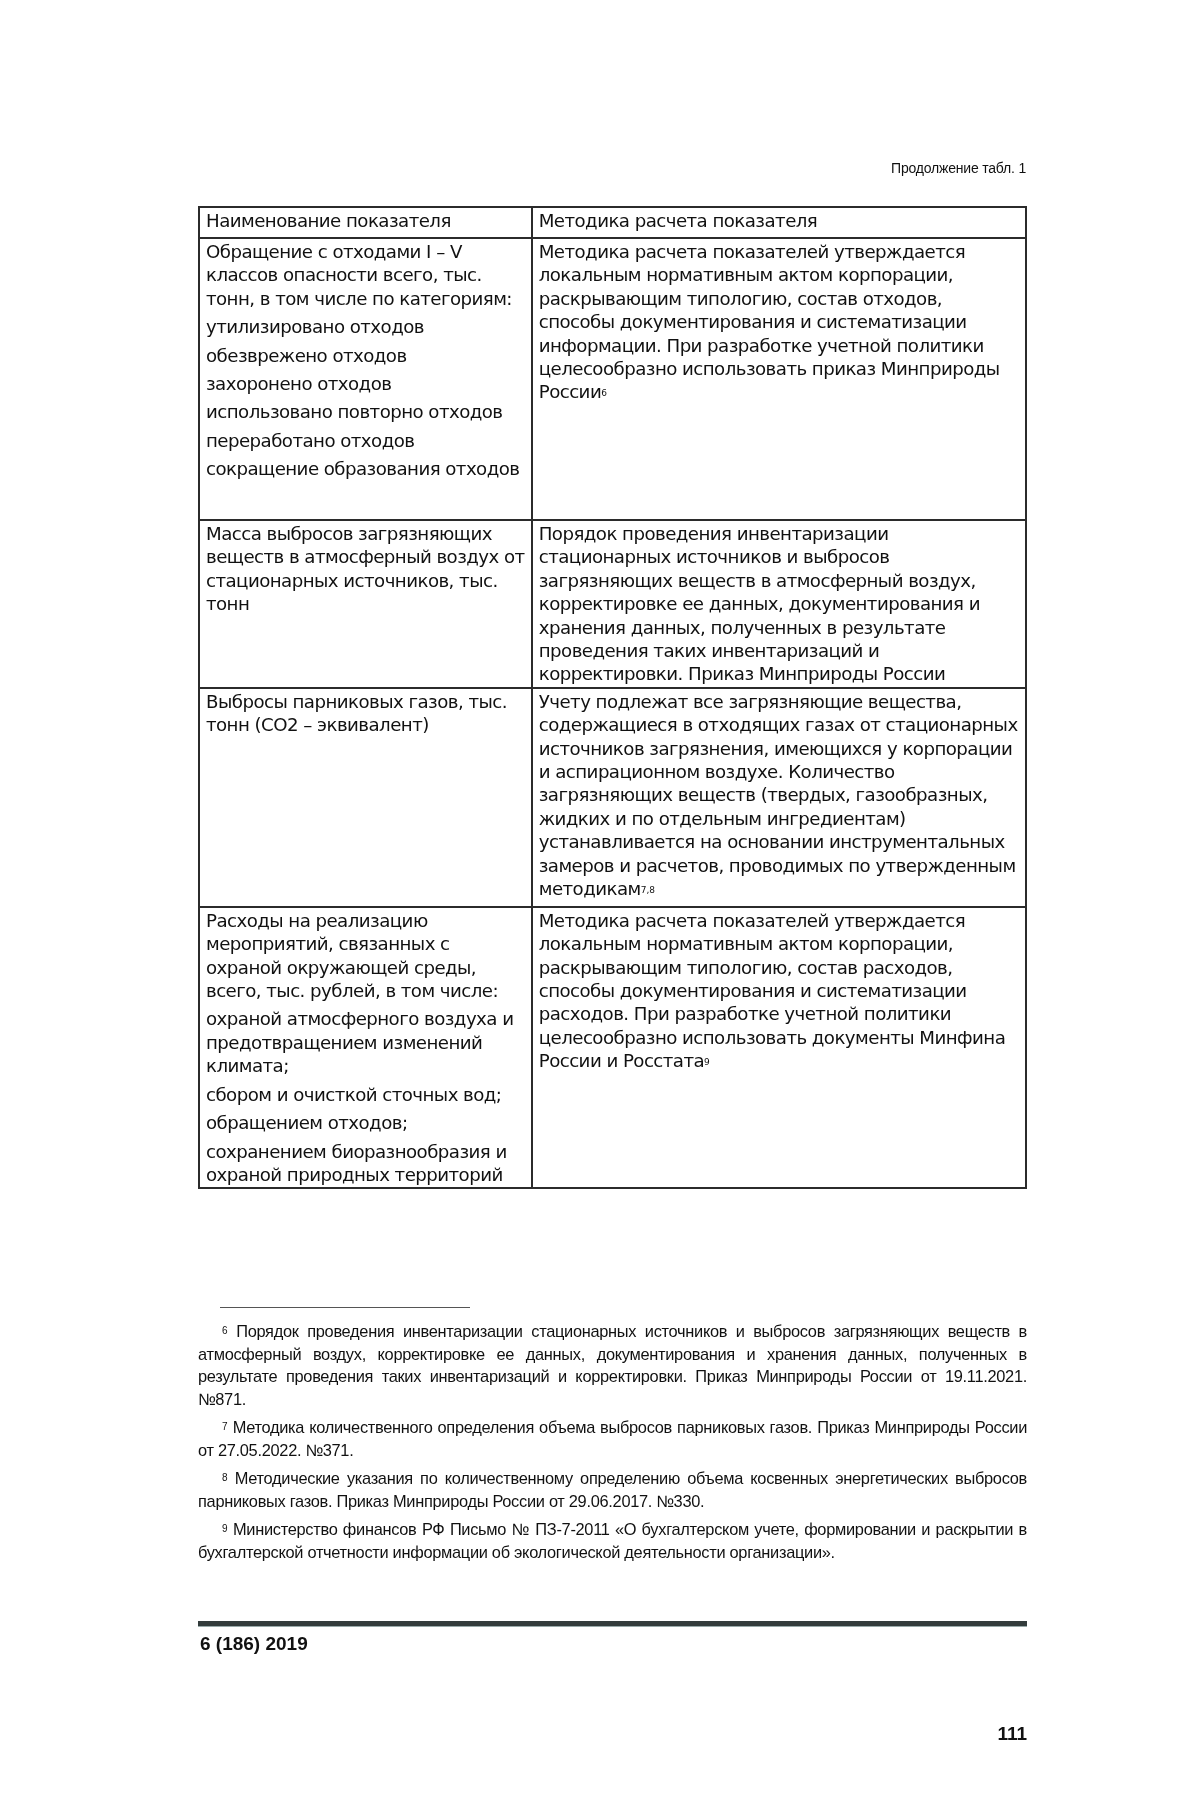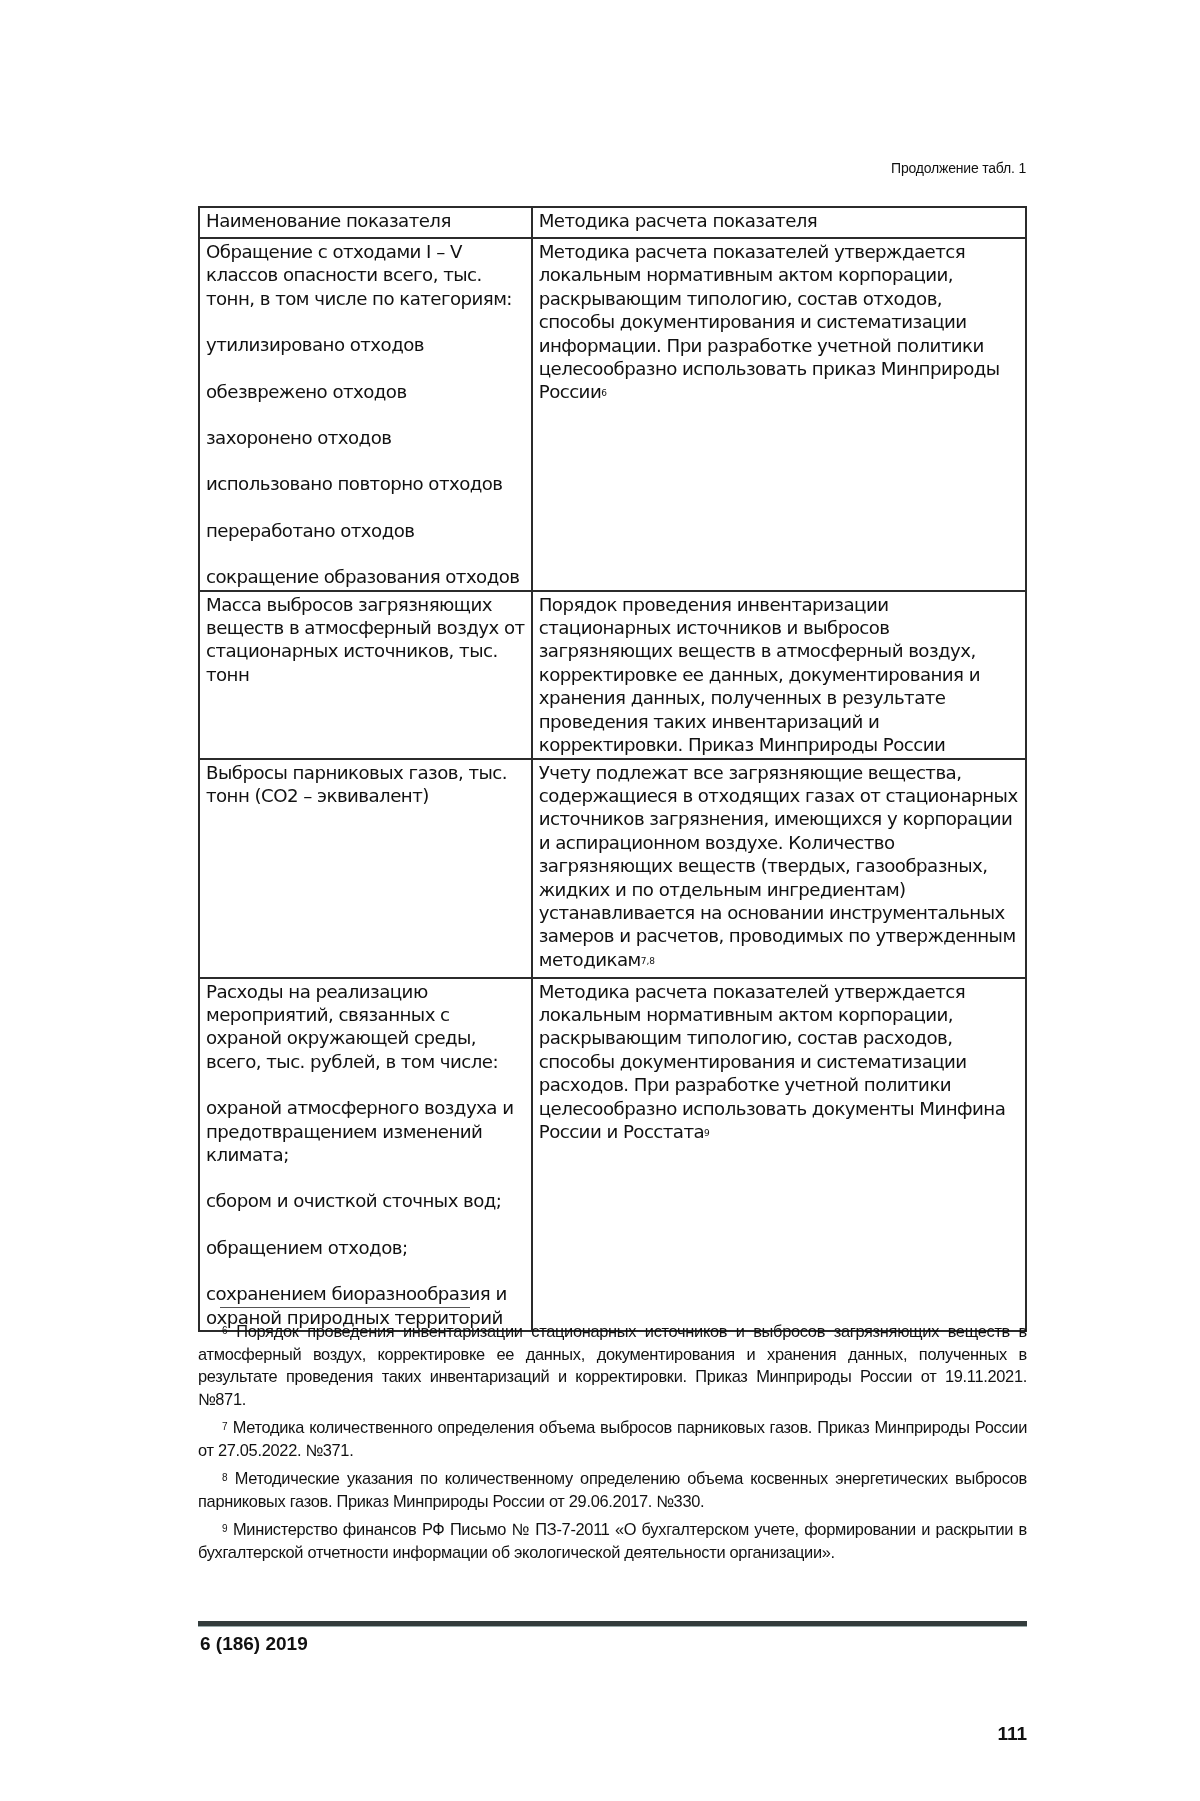--- a/index.html
+++ b/index.html
@@ -8,21 +8,21 @@
   .caption { position: absolute; top: 160px; right: 174px; font-size: 14px;
              font-family: "Liberation Sans", sans-serif; letter-spacing: -0.2px; }
   table.main { position: absolute; left: 198px; top: 206px; width: 829px;
                border-collapse: collapse; font-size: 18.2px; line-height: 23.4px;
                letter-spacing: -0.55px; }
   table.main td, table.main th { border: 2px solid #2b2b2b; vertical-align: top;
                padding: 1px 4px 1px 6px; text-align: left; font-weight: normal; }
   table.main th { height: 27px; }
   .col1 { width: 324px; }
   .col2 { width: 489px; }
-  .sub { margin-top: 23px; }
+  .sub { margin-top: 5px; }
   sup { font-size: 9px; vertical-align: top; position: relative; top: 2px; letter-spacing: 0; }
   .fn-rule { position: absolute; left: 220px; top: 1307px; width: 250px; height: 1px; background: #555; }
   .footnotes { position: absolute; left: 198px; top: 1320px; width: 829px;
                font-family: Liberation Sans, sans-serif; font-size: 16.4px;
                line-height: 22.5px; text-align: justify; letter-spacing: -0.3px; }
   .fn { text-indent: 24px; margin: 0 0 6px 0; }
   .fn sup { font-size: 10px; top: 0; }
   .footer-bar { position: absolute; left: 198px; top: 1621px; width: 829px; height: 5px;
                 background: #333c3c; border-bottom: 1px solid #9aa; }
   .footer-left { position: absolute; left: 200px; top: 1633px; font-size: 19px; font-weight: bold;

